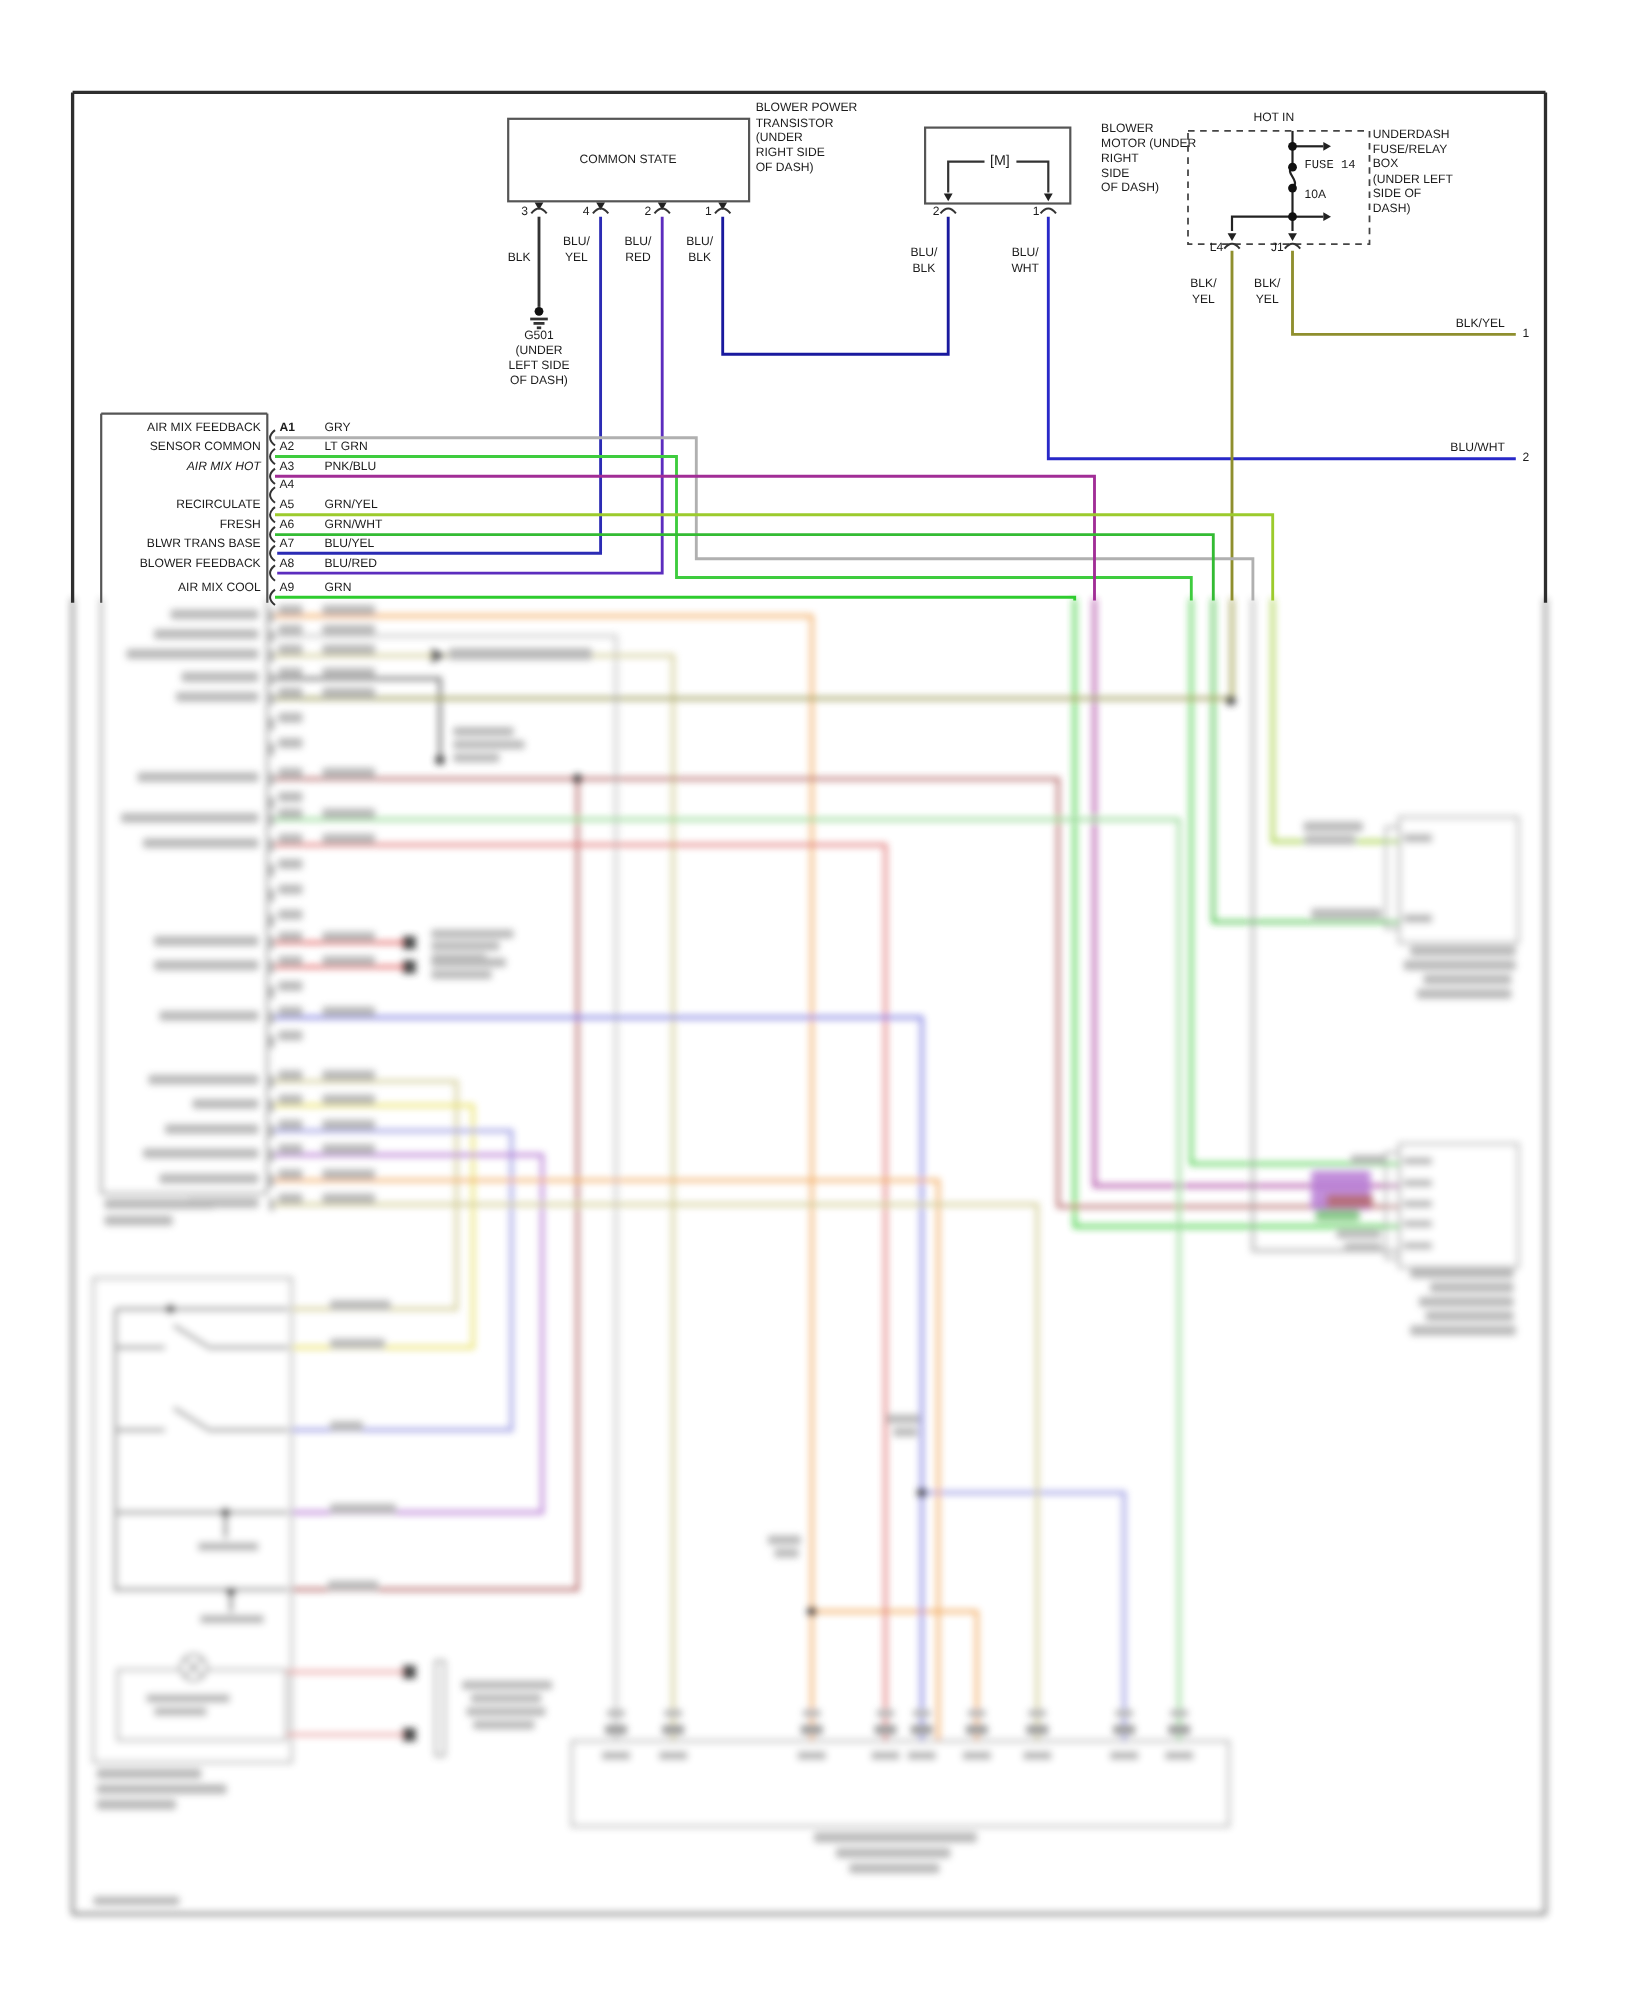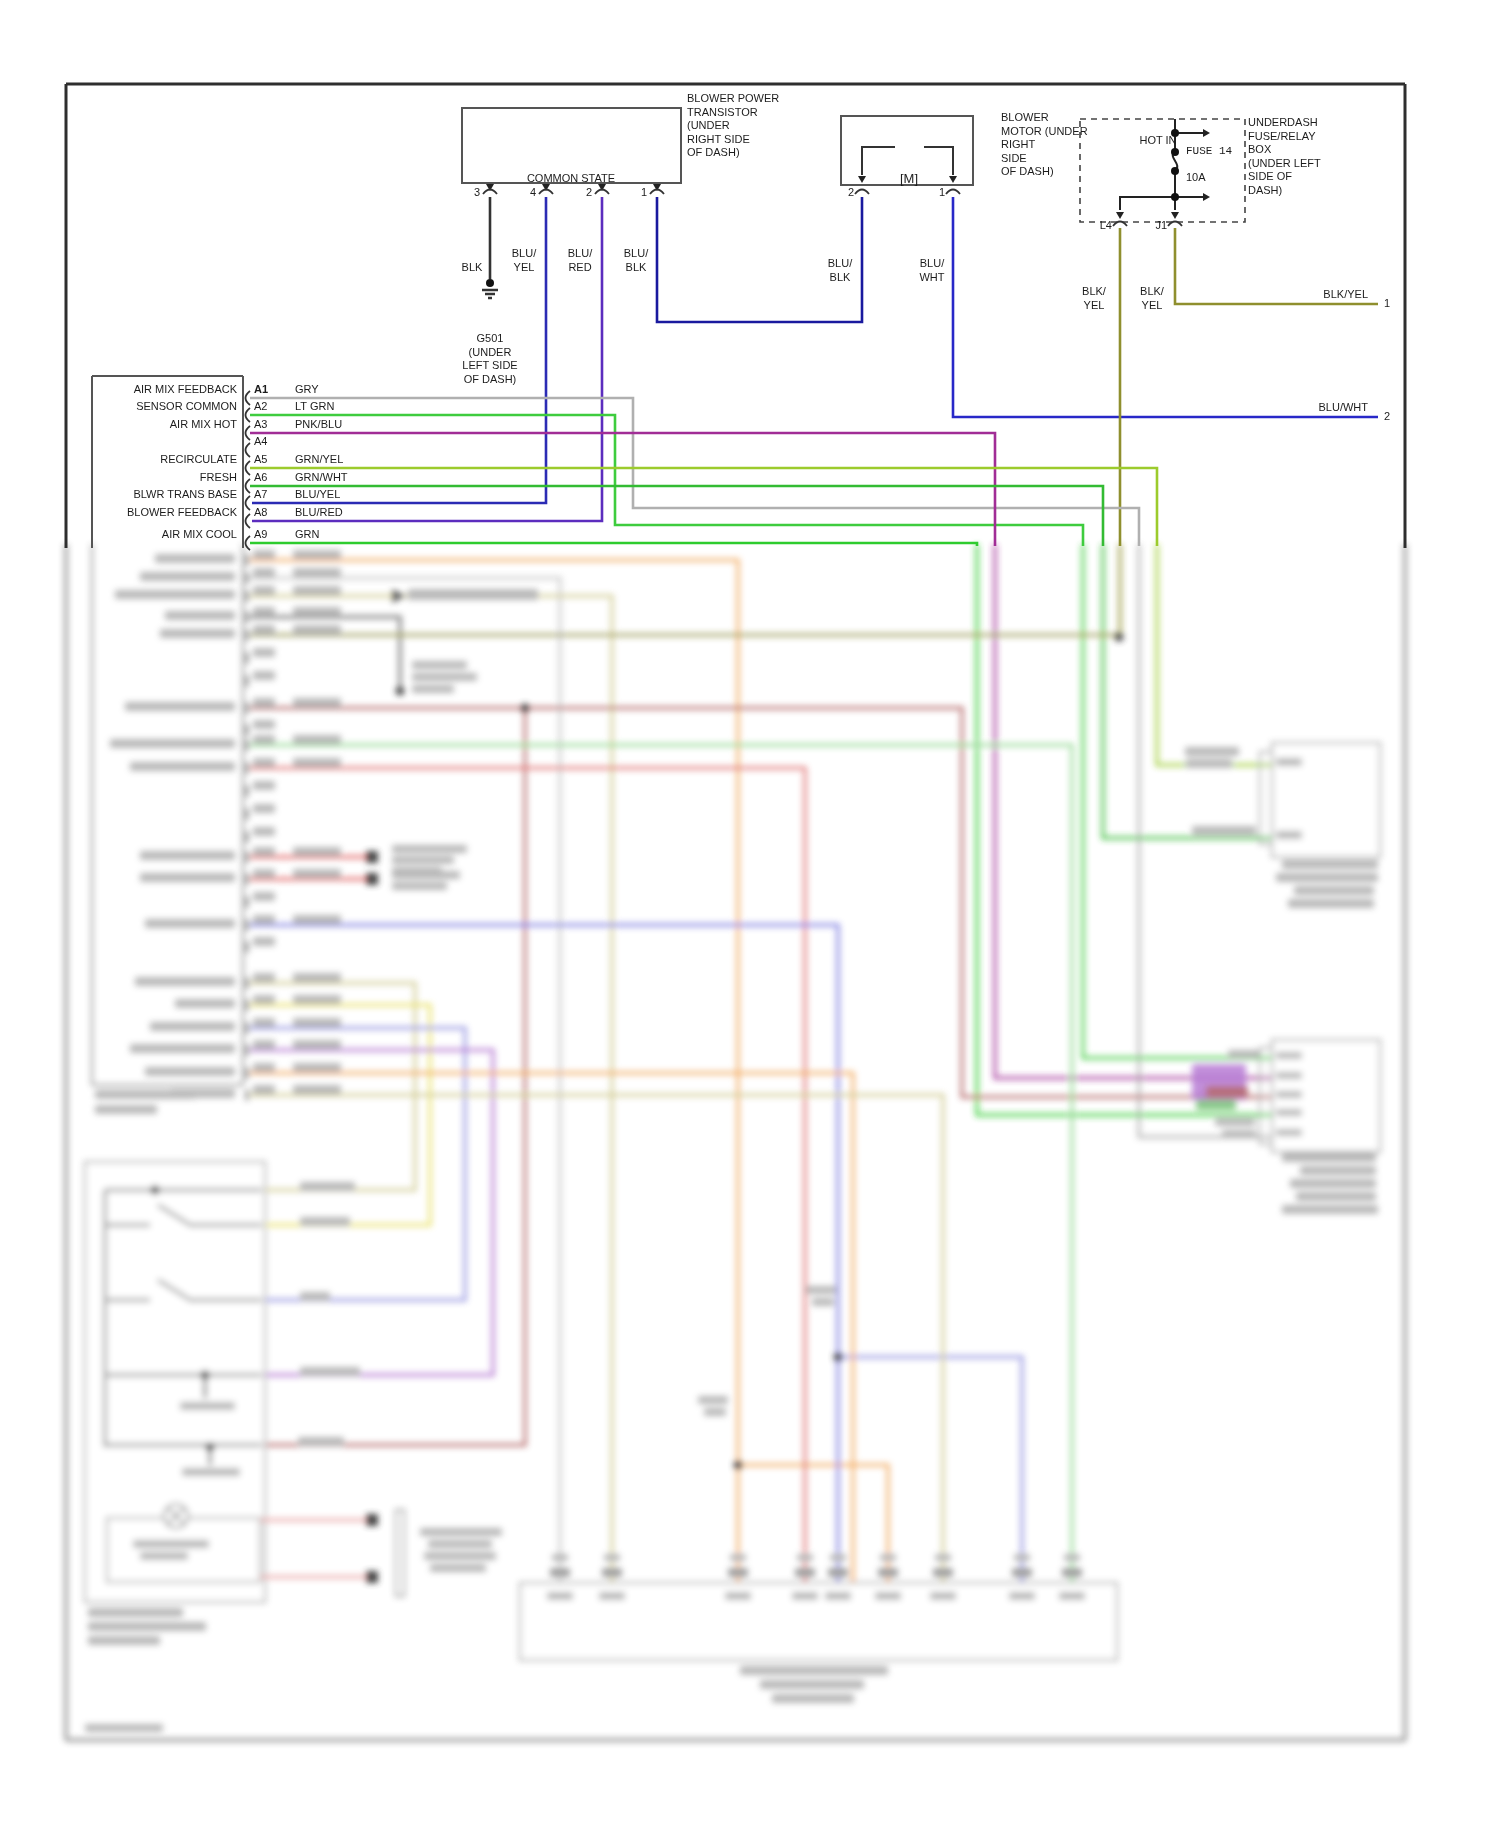--- a/index.html
+++ b/index.html
@@ -1,20 +1,20 @@
 <!DOCTYPE html>
 <html><head>
 <meta charset="utf-8">
 <style>
   html,body{margin:0;padding:0;background:#ffffff;}
   #page{position:relative;width:1500px;height:1828px;background:#ffffff;overflow:hidden;
         font-family:"Liberation Sans",sans-serif;}
   #diagram{position:absolute;left:0;top:0;}
   .lbl{position:absolute;font:11px/13.5px "Liberation Sans",sans-serif;color:#1c1c1c;white-space:pre;}
-  .c{transform:translateX(-50%);text-align:center;margin-top:33px;}
+  .c{transform:translateX(-50%);text-align:center;}
   .r{transform:translateX(-100%);text-align:right;}
 </style>
 </head>
 <body>
 
 <div id="page">
   <svg id="diagram" width="1500" height="1828" viewBox="0 0 1500 1828">
     <defs>
       <filter id="bf" x="-5%" y="-3%" width="110%" height="106%">
         <feGaussianBlur stdDeviation="3.3"></feGaussianBlur>
@@ -385,21 +385,21 @@
       <div class="lbl c" style="left: 1094px; top: 252px;">BLK/
 YEL</div>
       <div class="lbl c" style="left: 1152px; top: 252px;">BLK/
 YEL</div>
       <div class="lbl r" style="left: 237px; top: 383px;">AIR MIX FEEDBACK</div>
       <div class="lbl" style="left: 254px; top: 383px; font-weight: bold;">A1</div>
       <div class="lbl" style="left: 295px; top: 383px;">GRY</div>
       <div class="lbl r" style="left: 237px; top: 400px;">SENSOR COMMON</div>
       <div class="lbl" style="left: 254px; top: 400px;">A2</div>
       <div class="lbl" style="left: 295px; top: 400px;">LT GRN</div>
-      <div class="lbl r" style="left: 237px; top: 418px;">AIR MIX HOT</div>
+      <div class="lbl r" style="left: 237px; top: 418px; font-style: italic;">AIR MIX HOT</div>
       <div class="lbl" style="left: 254px; top: 418px;">A3</div>
       <div class="lbl" style="left: 295px; top: 418px;">PNK/BLU</div>
       <div class="lbl" style="left: 254px; top: 435px;">A4</div>
       <div class="lbl r" style="left: 237px; top: 453px;">RECIRCULATE</div>
       <div class="lbl" style="left: 254px; top: 453px;">A5</div>
       <div class="lbl" style="left: 295px; top: 453px;">GRN/YEL</div>
       <div class="lbl r" style="left: 237px; top: 471px;">FRESH</div>
       <div class="lbl" style="left: 254px; top: 471px;">A6</div>
       <div class="lbl" style="left: 295px; top: 471px;">GRN/WHT</div>
       <div class="lbl r" style="left: 237px; top: 488px;">BLWR TRANS BASE</div>

